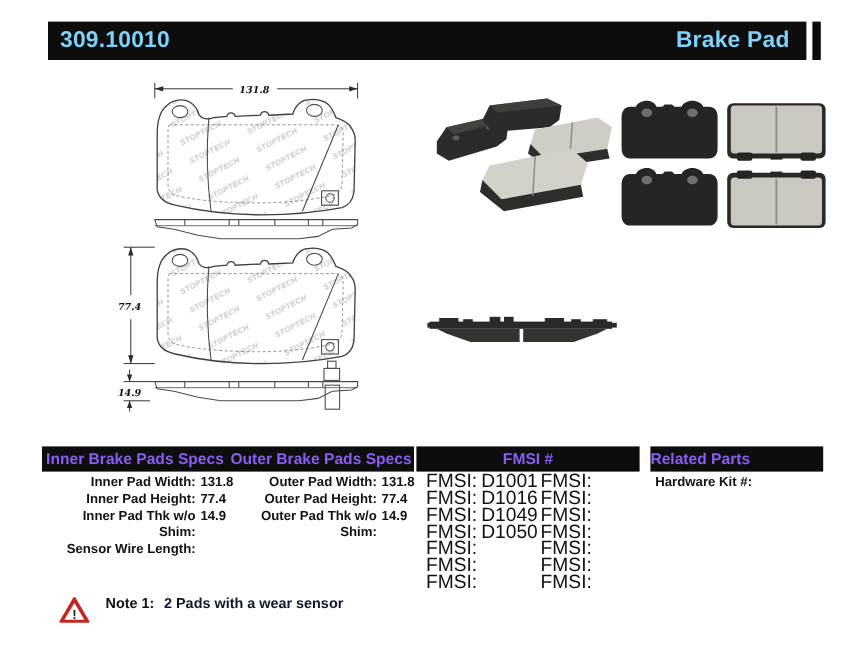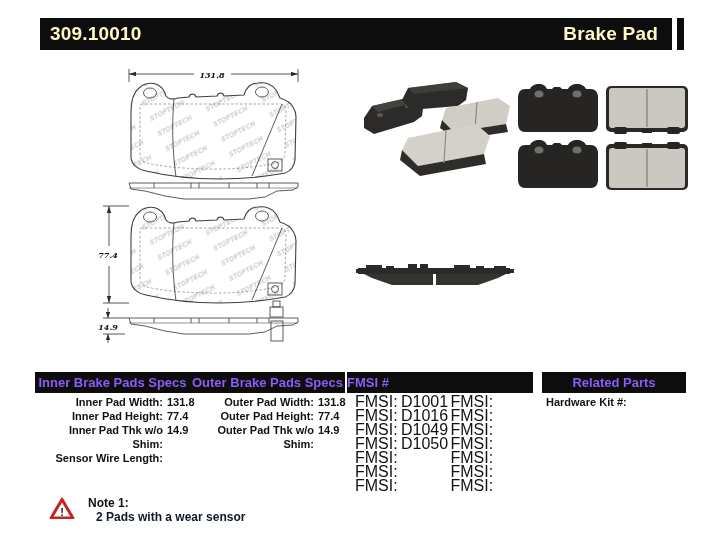--- a/index.html
+++ b/index.html
@@ -1,21 +1,21 @@
 <!DOCTYPE html>
 <html><head>
 <meta charset="utf-8">
 <style>
   html,body { margin:0; padding:0; background:#fff; }
   .page { position:relative; width:720px; height:557px; background:#fff; overflow:hidden;
           font-family:"Liberation Sans", sans-serif; color:#111; }
 
   
   .header-bar { position:absolute; left:40px; top:18px; width:632px; height:32px;
-    background:#0d0d0d; color:#fef9c3; display:flex; justify-content:space-between;
+    background:#0d0d0d; color:#7dd3fc; display:flex; justify-content:space-between;
     align-items:center; padding:0 14px 0 10px; box-sizing:border-box;
     font-weight:bold; font-size:19px; letter-spacing:0.2px; }
   .header-cap { position:absolute; left:677px; top:18px; width:7px; height:32px; background:#0d0d0d; }
 
   
   .tech-drawing { position:absolute; left:85px; top:58px; }
   .line { stroke:#4a4a4a; stroke-width:0.9; fill:none; }
   .pad-outline { stroke:#3f3f3f; stroke-width:1.1; }
   .dash { stroke:#808080; stroke-width:0.7; fill:none; stroke-dasharray:2.5,2; }
   .dimline { stroke:#2b2b2b; stroke-width:0.8; fill:none; }
@@ -24,22 +24,22 @@
   .wm-text { font:italic bold 6.5px "Liberation Sans", sans-serif; fill:#c6c6c6; letter-spacing:0.3px; }
 
   
   .photo { position:absolute; }
 
   
   .thead { position:absolute; top:372px; height:21px; background:#0d0d0d; color:#8b5cf6;
     font-weight:bold; font-size:13px; display:flex; align-items:center; }
   .thead-specs { left:35px; width:310px; }
   .thead-specs span { width:50%; text-align:center; }
-  .thead-fmsi { left:347px; width:186px; }
-  .thead-related { left:542px; width:144px; justify-content:center; }
+  .thead-fmsi { left:347px; width:186px; justify-content:center; }
+  .thead-related { left:542px; width:144px; justify-content:flex-start; }
 
   .spec-col { position:absolute; top:395px; font-size:11px; font-weight:bold; line-height:14px; }
   .spec-col.inner { left:44px; width:157px; }
   .spec-col.outer { left:197px; width:155px; }
   .spec-row { display:flex; }
   .spec-row .lbl { flex:1; text-align:right; }
   .spec-row .val { width:34px; margin-left:4px; text-align:left; }
 
   .fmsi-col { position:absolute; left:347px; top:395px; width:191px;
     font-size:16px; font-weight:normal; line-height:14px; }
@@ -50,21 +50,21 @@
 
   .related-col { position:absolute; left:542px; top:395px; width:160px;
     font-size:11px; font-weight:bold; line-height:14px; }
   .related-row { display:flex; }
   .related-row .lbl { padding-left:4px; }
   .related-row .val { margin-left:5px; }
 
   
   .warning-icon { position:absolute; left:49px; top:497px; }
   .notes { position:absolute; left:88px; top:496px; font-size:12px; font-weight:bold; }
-  .note-line { display:flex; margin-bottom:2px;flex-direction:column; }
+  .note-line { display:flex; margin-bottom:2px; }
   .note-label { color:#111; }
   .note-text { color:#0f172a; margin-left:8px; }
 </style>
 </head>
 <body>
 
 <div class="page">
 
   <div class="header-bar">
     <span>309.10010</span>

